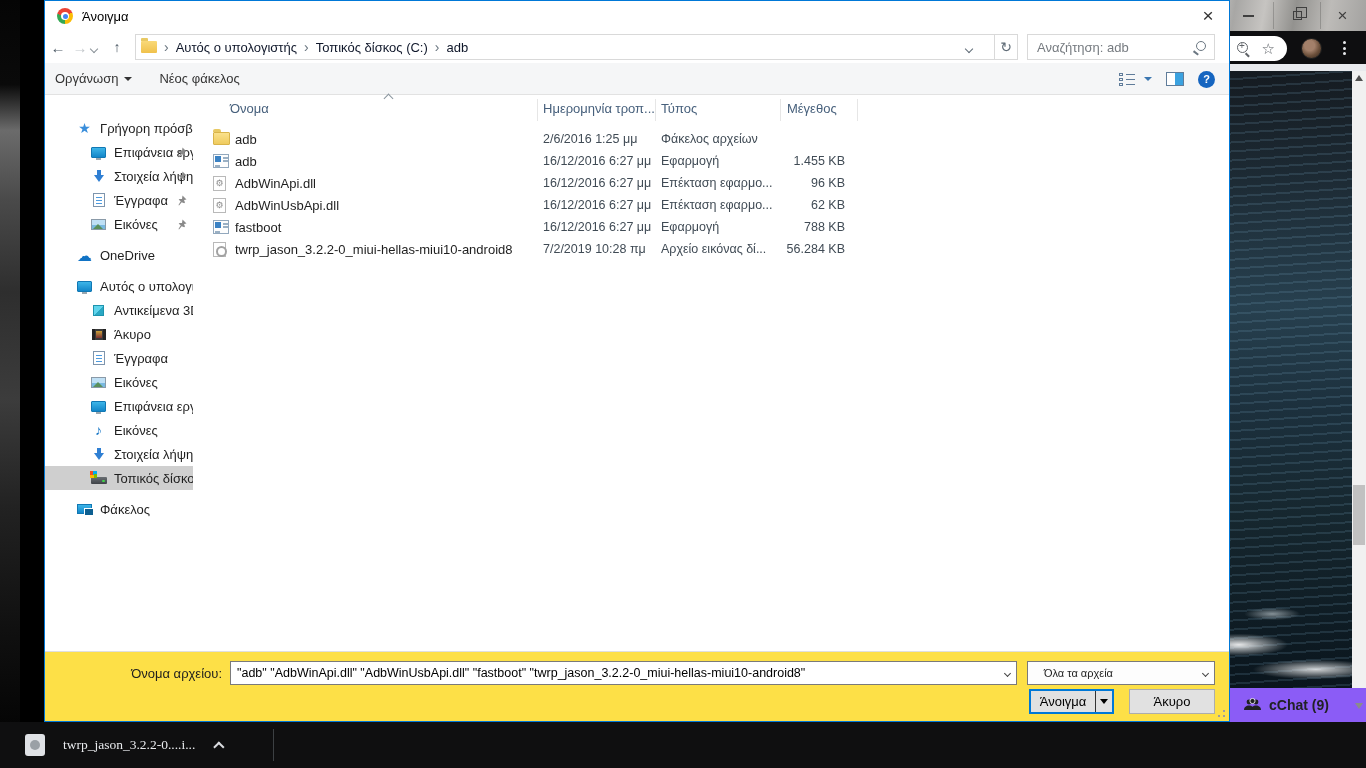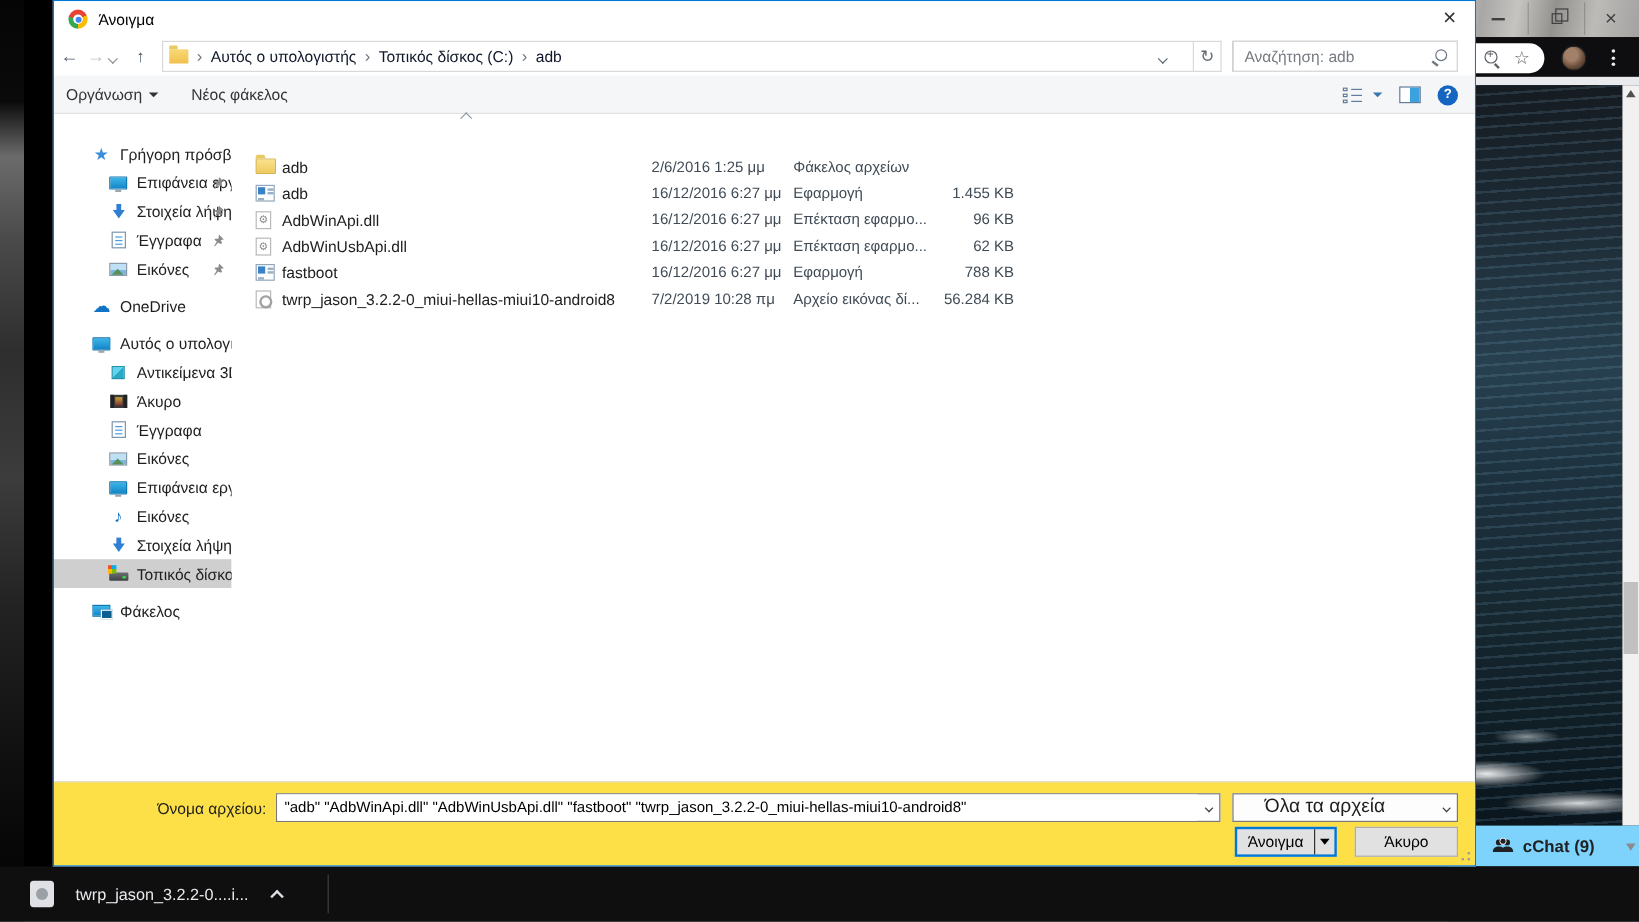--- a/index.html
+++ b/index.html
@@ -37,28 +37,28 @@
   .ocean { position:absolute; left:0; top:71px; width:145px; height:617px;
     background:
       radial-gradient(70px 16px at 22% 93%, rgba(255,255,255,.9), rgba(255,255,255,0) 70%),
       radial-gradient(90px 14px at 75% 97%, rgba(255,255,255,.8), rgba(255,255,255,0) 70%),
       radial-gradient(40px 9px at 45% 88%, rgba(230,240,245,.55), rgba(255,255,255,0) 70%),
       repeating-linear-gradient(176deg, rgba(130,180,210,.16) 0 2px, rgba(0,0,0,0) 2px 9px),
       linear-gradient(180deg,#151b21 0%,#1d2b35 18%,#27404f 38%,#1c303d 55%,#16272f 72%,#0a151d 100%); }
   .scrollbar { position:absolute; left:145px; top:71px; width:14px; height:617px; background:#f1f1f1; }
   .sb-up { position:absolute; left:3px; top:4px; width:0; height:0; border-left:4px solid transparent; border-right:4px solid transparent; border-bottom:6px solid #505050; }
   .sb-thumb { position:absolute; left:1px; top:414px; width:12px; height:60px; background:#c1c1c1; }
-  .chat-strip { position:absolute; left:0; top:688px; width:159px; height:34px; background:#7dd3fc; display:flex; align-items:center; }
+  .chat-strip { position:absolute; left:0; top:688px; width:159px; height:34px; background:#8b5cf6; display:flex; align-items:center; }
   .people-ico { margin-left:36px; }
   .chat-label { margin-left:6px; font-size:14px; color:#202124; font-weight:bold; }
   .chat-chevron { position:absolute; right:3px; top:15px; width:0; height:0; border-left:4px solid transparent; border-right:4px solid transparent; border-top:6px solid #8b8b8b; }
 
   
   .shelf { position:absolute; left:0; top:722px; width:1366px; height:46px; background:#0f0f10; }
-  .dl-item { position:absolute; left:20px; top:0; height:46px; display:flex; align-items:center; }
+  .dl-item { position:absolute; left:20px; top:0; height:46px; display:flex; align-items:center;font-family:Liberation Serif, serif; }
   .dl-fileico { width:20px; height:22px; margin-left:5px; background:#dfe1e5; border-radius:3px; position:relative; }
   .dl-fileico::after { content:""; position:absolute; left:5px; top:6px; width:10px; height:10px; border-radius:50%; background:#9aa0a6; }
   .dl-label { margin-left:18px; color:#e8eaed; font-size:13.5px; }
   .dl-chevron { margin-left:22px; width:8px; height:8px; border-left:2px solid #dadce0; border-top:2px solid #dadce0; transform:rotate(45deg) translateY(3px); }
   .shelf-divider { position:absolute; left:273px; top:7px; width:1px; height:32px; background:#3c4043; }
 
   
   .dialog { position:absolute; left:20px; top:0; width:1186px; height:722px; background:#fff; border:1px solid #0078d7;margin-left:24px; }
   .titlebar { position:absolute; left:0; top:0; width:100%; height:30px; background:#fff; display:flex; align-items:center; }
   .chrome-ico { position:relative; width:16px; height:16px; margin-left:12px; border-radius:50%;
@@ -77,21 +77,21 @@
   .nav-drop .chev { border-color:#8a9299; }
   .nav-up { font-size:14px; color:#4d5a66; width:24px; text-align:center; }
   .chev { display:inline-block; width:6px; height:6px; border-right:1.4px solid #5f6b76; border-bottom:1.4px solid #5f6b76; transform:rotate(45deg); }
   .breadcrumb-box { position:relative; margin-left:6px; width:860px; height:26px; border:1px solid #d9d9d9; background:#fff; display:flex; align-items:center; }
   .bc-folder { width:16px; height:12px; margin-left:5px; background:linear-gradient(#f9d978,#f0c14b); border-radius:1px; position:relative; }
   .bc-folder::before { content:""; position:absolute; left:0; top:-3px; width:7px; height:3px; background:#e8c964; border-radius:1px 1px 0 0; }
   .bc-sep { color:#6a7680; font-size:14px; margin:0 7px; }
   .bc-item { font-size:13px; color:#0f172a; }
   .bc-end { position:absolute; right:22px; top:5px; }
   .bc-refresh { position:absolute; right:-24px; top:-1px; width:23px; height:26px; border:1px solid #d9d9d9; border-left:none; display:flex; align-items:center; justify-content:center; color:#5f6b76; font-size:14px; }
-  .searchbox { position:relative; margin-left:32px; width:188px; height:26px; border:1px solid #d9d9d9; background:#a3a3a3; }
+  .searchbox { position:relative; margin-left:32px; width:188px; height:26px; border:1px solid #d9d9d9; background:#000000; }
   .searchbox input { position:absolute; left:0; top:0; width:100%; height:100%; border:none; outline:none; padding:0 28px 0 9px; font-family:"Liberation Sans",sans-serif; font-size:13px; color:#333; }
   .searchbox input::placeholder { color:#767b80; opacity:1; }
   .search-glass { position:absolute; right:8px; top:6px; width:13px; height:13px; }
   .search-glass::before { content:""; position:absolute; left:3px; top:0; width:8px; height:8px; border:1.4px solid #6b7782; border-radius:50%; }
   .search-glass::after { content:""; position:absolute; left:0px; bottom:0px; width:6px; height:1.6px; background:#6b7782; transform:rotate(38deg); }
 
   
   .toolbar { position:absolute; left:0; top:62px; width:100%; height:32px; background:#f5f6f7; border-bottom:1px solid #e2e2e2; display:flex; align-items:center; }
   .tb-item { font-size:13px; color:#333; display:flex; align-items:center; gap:6px; }
   .tb-organize { margin-left:10px; }
@@ -164,21 +164,21 @@
   .fi-disc { width:13px; height:15px; border:1px solid #b9b9b9; background:#fff; position:relative; }
   .fi-disc::after { content:""; position:absolute; left:2px; top:3px; width:7px; height:7px; border:2px solid #a2a2a2; border-radius:50%; }
 
   
   .footer { position:absolute; left:0; top:650px; width:100%; height:70px; background:#fde047; border-top:1px solid #dfdfdf; }
   .fn-label { position:absolute; left:0; top:14px; width:177px; text-align:right; font-size:13px; color:#1e1e1e; }
   .fn-combo { position:absolute; left:185px; top:9px; width:787px; height:24px; border:1px solid #7a7a7a; background:#fff; }
   .fn-combo input { position:absolute; left:0; top:0; width:calc(100% - 18px); height:100%; border:none; outline:none; padding:0 4px 0 6px; font-family:"Liberation Sans",sans-serif; font-size:12.5px; color:#000; }
   .combo-btn { position:absolute; right:0; top:0; width:18px; height:100%; display:flex; align-items:center; justify-content:center; }
   .combo-btn .chev { width:5px; height:5px; border-color:#444; }
-  .ft-select { position:absolute; left:982px; top:9px; width:188px; height:24px; border:1px solid #7a7a7a; background:#fdfdfd; font-size:16px; color:#1e1e1e; display:flex; align-items:center; padding-left:26px; }
+  .ft-select { position:absolute; left:982px; top:9px; width:188px; height:24px; border:1px solid #7a7a7a; background:#fdfdfd; font-size:11px; color:#1e1e1e; display:flex; align-items:center; padding-left:16px; }
   .btn-open { position:absolute; left:984px; top:37px; width:85px; height:25px; border:2px solid #0078d7; background:#e1e1e1; display:flex; }
   .btn-open-label { flex:1; display:flex; align-items:center; justify-content:center; font-size:13px; color:#000; }
   .btn-open-split { width:17px; border-left:1px solid #333; display:flex; align-items:center; justify-content:center; }
   .btn-open-split i { width:0; height:0; border-left:4px solid transparent; border-right:4px solid transparent; border-top:5px solid #000; }
   .btn-cancel { position:absolute; left:1084px; top:37px; width:86px; height:25px; border:1px solid #adadad; background:#e1e1e1; display:flex; align-items:center; justify-content:center; font-size:13px; color:#000; }
   .grip { position:absolute; right:4px; bottom:4px; width:12px; height:12px; }
   .grip i { position:absolute; width:2px; height:2px; background:#9e9e9e; }
 </style>
 </head>
 <body>
@@ -403,20 +403,30 @@
         <div class="side-row level0">
           <span class="side-ico">
               <span class="ico-net"></span>
             </span>
           <span>Φάκελος</span>
         </div>
       </div>
 
       <div class="filearea">
         <span class="sort-caret"></span>
+        <div class="cols">
+          <span class="col-h" style="left:37px">Όνομα</span>
+          <span class="col-sep" style="left:344px"></span>
+          <span class="col-h" style="left:350px">Ημερομηνία τροπ...</span>
+          <span class="col-sep" style="left:462px"></span>
+          <span class="col-h" style="left:468px">Τύπος</span>
+          <span class="col-sep" style="left:587px"></span>
+          <span class="col-h" style="left:594px">Μέγεθος</span>
+          <span class="col-sep" style="left:664px"></span>
+        </div>
         <div class="rows">
           <div class="frow">
             <span class="fico fi-folder"></span>
             <span class="fname">adb</span>
             <span class="fdate">2/6/2016 1:25 μμ</span>
             <span class="ftype">Φάκελος αρχείων</span>
             <span class="fsize"></span>
           </div>
           <div class="frow">
             <span class="fico fi-app"></span>

